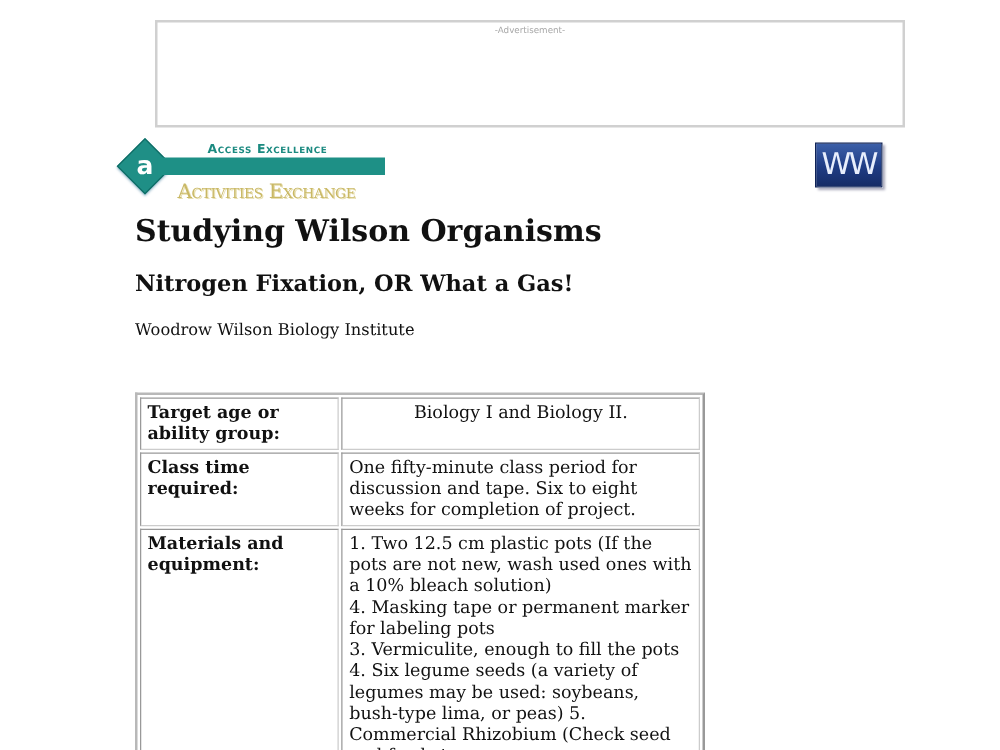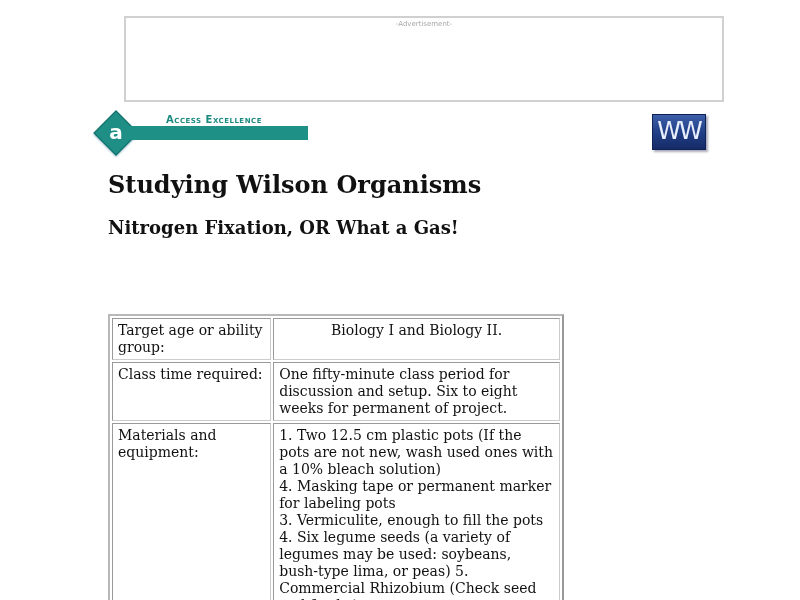--- a/index.html
+++ b/index.html
@@ -20,57 +20,59 @@
   .ww-glyph { position:absolute; left:0; right:0; top:2px; text-align:center; color:#e8eefc; font-family:"DejaVu Sans", sans-serif; font-size:24px; line-height:28px; letter-spacing:-2px; }
 
   h1.title { position:absolute; left:108px; top:170px; margin:0; font-size:24px; font-weight:bold; white-space:nowrap; }
   h2.subtitle { position:absolute; left:108px; top:217px; margin:0; font-size:18px; font-weight:bold; white-space:nowrap; }
   .author { position:absolute; left:108px; top:257px; font-size:13px; line-height:15px; }
   .author .name { font-weight:bold; display:block; }
   .author span { display:block; }
 
   .info-table { position:absolute; left:108px; top:314px; width:456px; border:2px solid #b8b8b8; border-right-color:#999; border-bottom-color:#999; border-collapse:separate; border-spacing:2px; font-size:14px; line-height:17px; }
   .info-table td { border:1px solid #999; border-right-color:#ccc; border-bottom-color:#ccc; vertical-align:top; padding:3px 5px 3px 5px; }
-  .info-table td.label { width:149px; font-weight:normal; }
+  .info-table td.label { width:149px; font-weight:bold; }
   .info-table td.value { width:280px; }
   .mat-line { display:block; }
 </style>
 </head>
 <body>
 
 <div class="ad-box">
   <div class="ad-label">-Advertisement-</div>
 </div>
 
 <div class="logo">
   <div class="diamond"></div>
   <div class="diamond-glyph">a</div>
   <div class="bar"></div>
   <div class="top-text">Access Excellence</div>
+  <div class="exch">Activities Exchange</div>
 </div>
 
 <div class="ww-logo">
   <div class="ww-glyph">WW</div>
 </div>
 
 <h1 class="title">Studying Wilson Organisms</h1>
 <h2 class="subtitle">Nitrogen Fixation, OR What a Gas!</h2>
 
 <div class="author">
+  <span>Woodrow Wilson Biology Institute</span>
 </div>
 
 <table class="info-table">
   <tbody>
       <tr>
     <td class="label">Target age or ability group:</td>
     <td class="value" style="height:34px;text-align:center;">Biology I and Biology II.</td>
   </tr>
   <tr>
     <td class="label">Class time required:</td>
-    <td class="value">One fifty-minute class period for discussion and setup. Six to eight weeks for permanent of project.</td>
+    <td class="value">One fifty-minute class period for discussion and tape. Six to eight weeks for completion of project.</td>
   </tr>
   <tr>
     <td class="label">Materials and equipment:</td>
     <td class="value">
       <span class="mat-line">1. Two 12.5 cm plastic pots (If the pots are not new, wash used ones with a 10% bleach solution)</span>
       <span class="mat-line">4. Masking tape or permanent marker for labeling pots</span>
       <span class="mat-line">3. Vermiculite, enough to fill the pots</span>
       <span class="mat-line">4. Six legume seeds (a variety of legumes may be used: soybeans, bush-type lima, or peas) 5. Commercial Rhizobium (Check seed and feed stores</span>
     </td>
   </tr>

